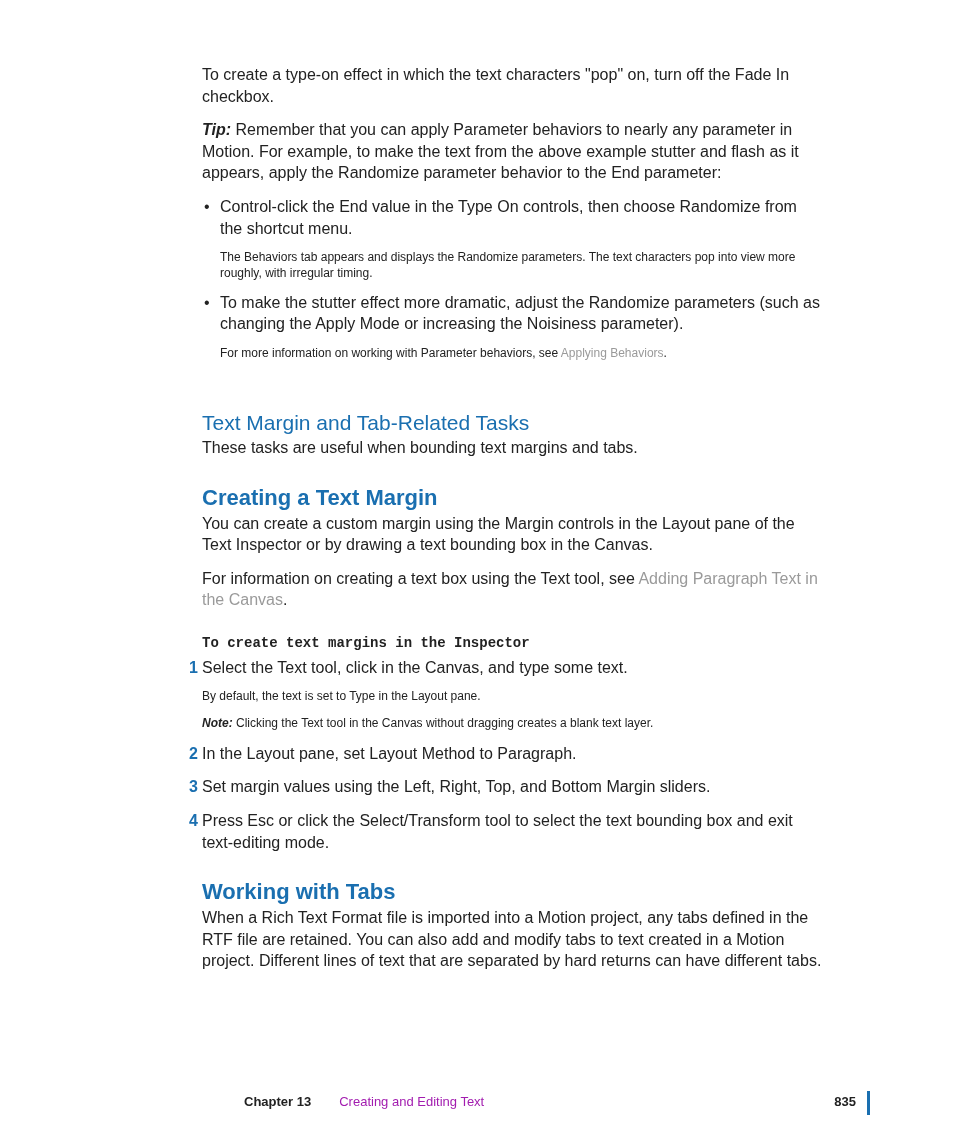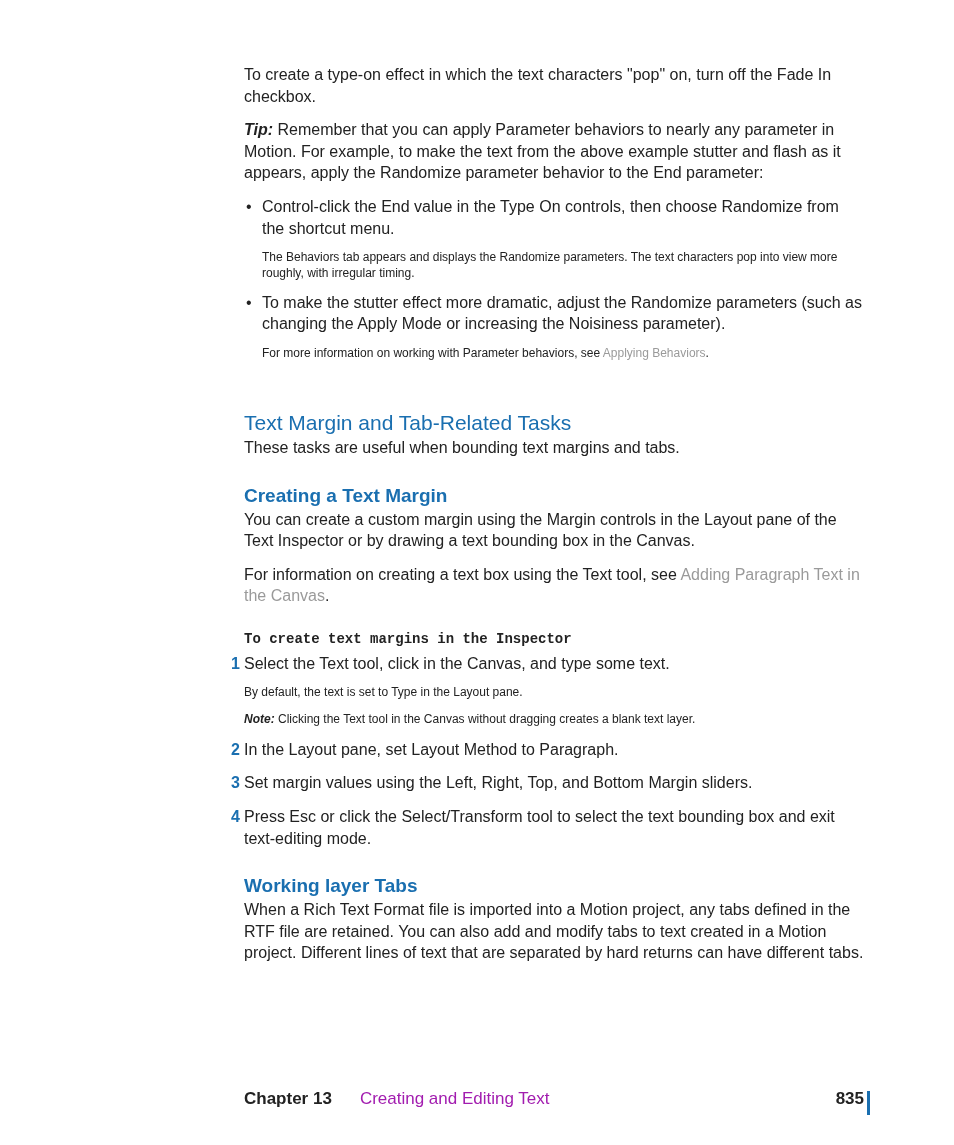--- a/index.html
+++ b/index.html
@@ -4,21 +4,21 @@
 <style>
   body {
     margin: 0;
     padding: 0;
     background: #fff;
     font-family: "Myriad Pro", "Segoe UI", "Helvetica Neue", Arial, sans-serif;
     color: #222;
     width: 954px;
   }
   .page {
-    padding: 64px 90px 40px 90px;
+    padding: 64px 90px 40px 48px;
     box-sizing: border-box;
     width: 954px;
     min-height: 1145px;
     position: relative;
   }
   .content {
     margin-left: 154px;
     width: 620px;
   }
   .para {
@@ -58,21 +58,21 @@
   .link {
     color: #9a9a9a;
   }
   h1.section {
     font-size: 21px;
     font-weight: 400;
     color: #1a6fb0;
     margin: 50px 0 2px 0;
   }
   h2.subsection {
-    font-size: 19px;
+    font-size: 22px;
     font-weight: 700;
     color: #1a6fb0;
     margin: 26px 0 2px 0;
   }
   .steps-heading {
     font-size: 14px;
     font-weight: 700;
     margin: 24px 0 6px 0;
     font-family: Liberation Mono, monospace;
   }
@@ -95,22 +95,22 @@
     top: 0;
     font-weight: 700;
     color: #1a6fb0;
     width: 18px;
     text-align: right;
   }
   .footer {
     position: absolute;
     bottom: 36px;
     left: 244px;
-    right: 90px;
-    font-size: 17px;
+    right: 98px;
+    font-size: 13px;
     display: flex;
     align-items: center;
   }
   .footer .chap {
     font-weight: 700;
     color: #222;
   }
   .footer .chaptitle {
     color: #a21caf;
     margin-left: 28px;
@@ -182,21 +182,21 @@
       <li>
         <span class="num">3</span>
         <span>Set margin values using the Left, Right, Top, and Bottom Margin sliders.</span>
       </li>
       <li>
         <span class="num">4</span>
         <span>Press Esc or click the Select/Transform tool to select the text bounding box and exit text-editing mode.</span>
       </li>
     </ol>
 
-    <h2 class="subsection">Working layer Tabs</h2>
+    <h2 class="subsection">Working with Tabs</h2>
     <p class="para">When a Rich Text Format file is imported into a Motion project, any tabs defined in the RTF file are retained. You can also add and modify tabs to text created in a Motion project. Different lines of text that are separated by hard returns can have different tabs.</p>
 
   </div>
 
   <div class="footer">
     <span class="chap">Chapter 13</span>
     <span class="chaptitle">Creating and Editing Text</span>
     <span class="pagenum">835</span>
   </div>
   <div class="footer-bar"></div>

